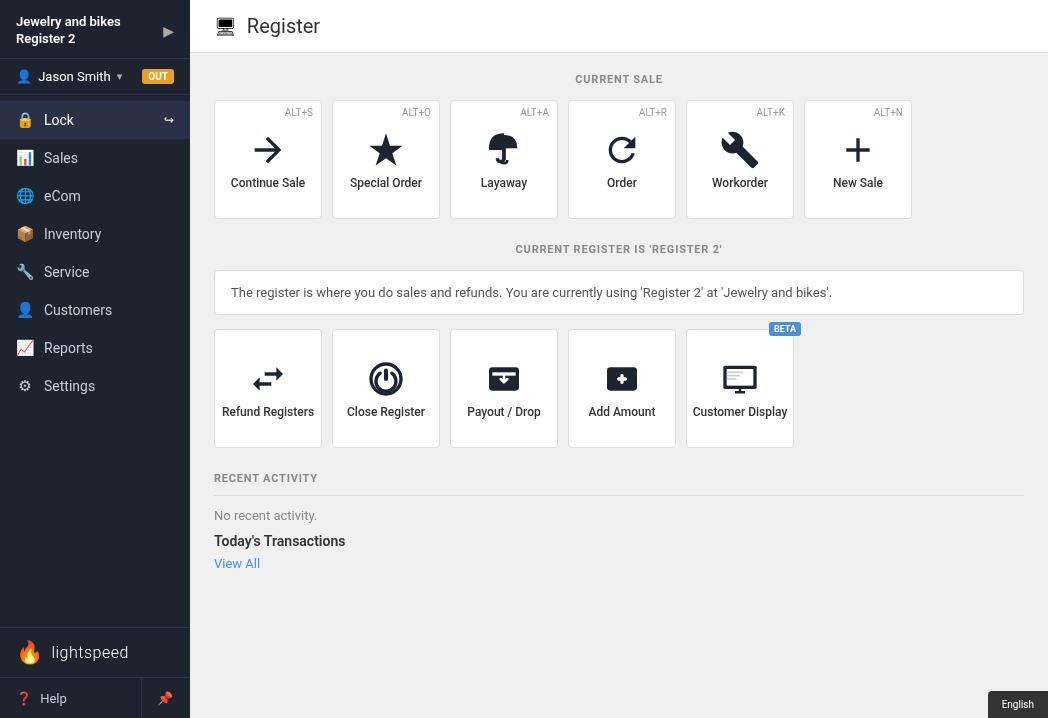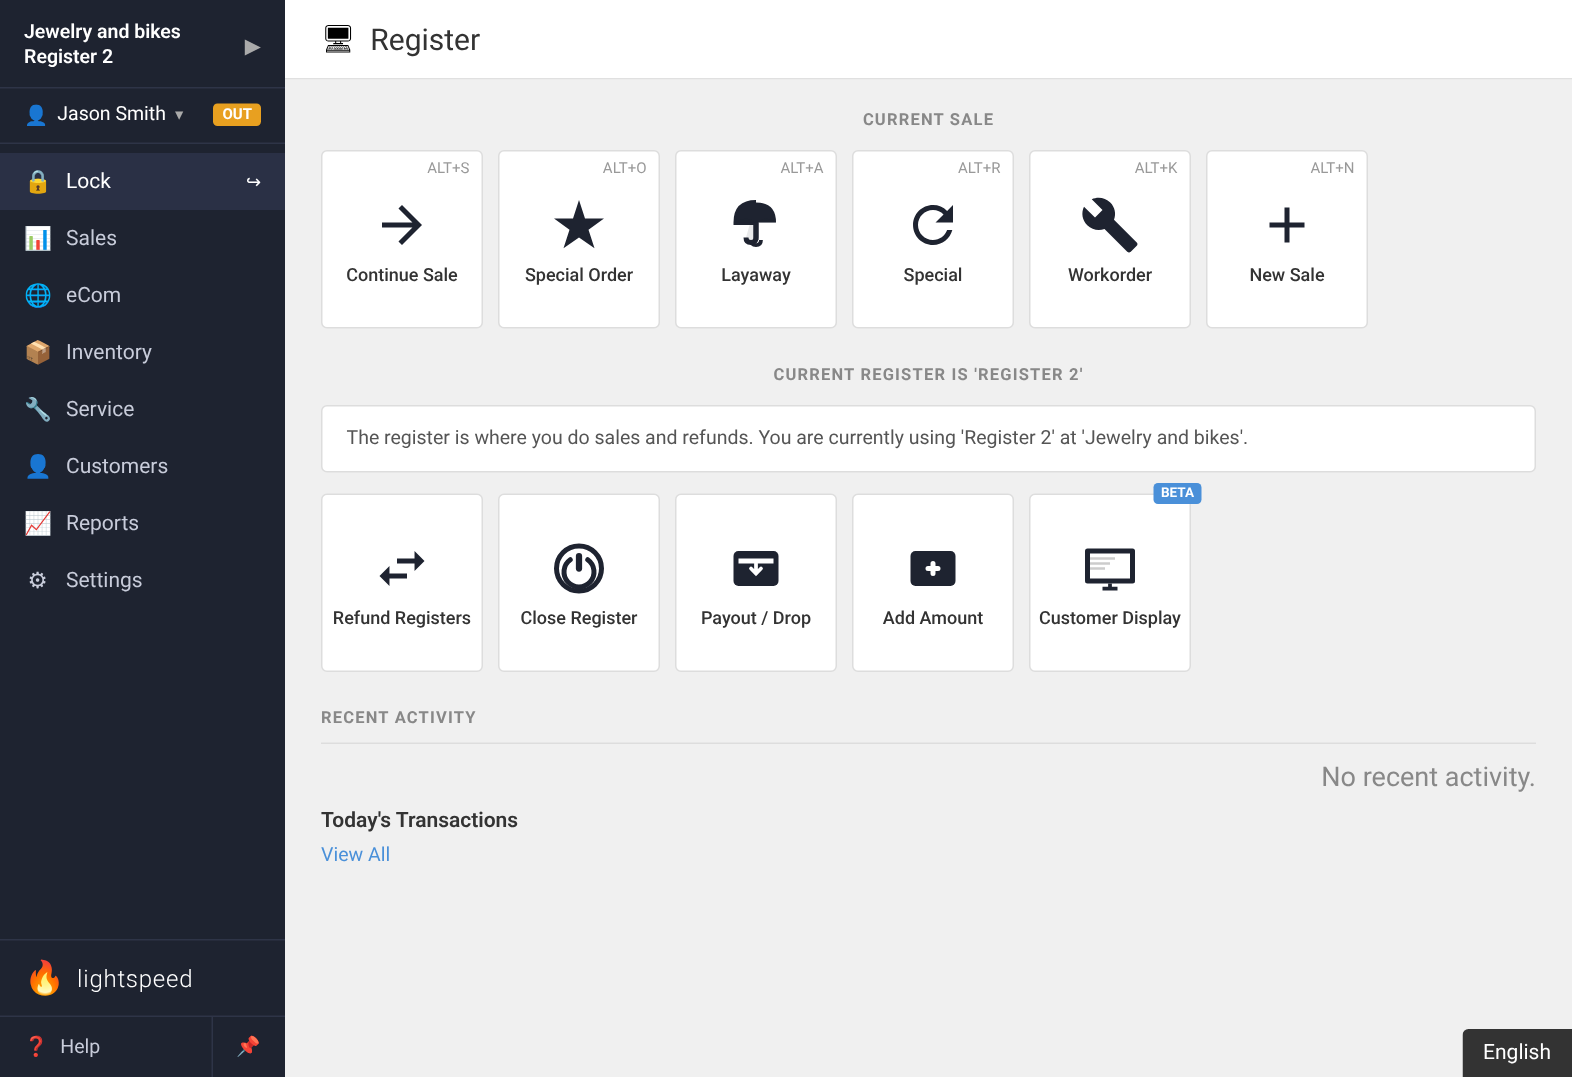--- a/index.html
+++ b/index.html
@@ -170,31 +170,31 @@
     .recent-activity-title {
       font-size: 11px;
       font-weight: 700;
       color: #888;
       letter-spacing: 0.8px;
       text-transform: uppercase;
       padding-bottom: 10px;
       border-bottom: 1px solid #ddd;
       margin-bottom: 12px;
     }
-    .no-activity { font-size: 18px; color: #888; margin-bottom: 10px; text-align: right; }
+    .no-activity { font-size: 13px; color: #888; margin-bottom: 10px; }
     .todays-transactions { font-size: 14px; font-weight: 600; color: #333; margin-bottom: 4px; }
     .view-all { font-size: 13px; color: #4a90d9; cursor: pointer; text-decoration: none; }
 
     .english-btn {
       position: fixed;
       bottom: 0;
       right: 0;
       background: #333;
       color: #fff;
-      font-size: 14px;
+      font-size: 10px;
       padding: 8px 14px;
       border-radius: 4px 0 0 0;
       cursor: pointer;
     }
 
     
     .card-svg { width: 40px; height: 40px; fill: #1e2330; margin-bottom: 6px; }
   </style>
 </head>
 <body>
@@ -310,21 +310,21 @@
   <path d="M10 18 Q10 20 12 20 Q14 20 14 18" stroke="#1e2330" stroke-width="1.5" fill="none"></path>
 </svg>
           <span class="card-label">Layaway</span>
         </div>
 
         <div class="card">
           <span class="card-shortcut">ALT+R</span>
           <svg class="card-svg" viewBox="0 0 24 24">
               <path d="M17.65 6.35A7.958 7.958 0 0012 4c-4.42 0-7.99 3.58-7.99 8s3.57 8 7.99 8c3.73 0 6.84-2.55 7.73-6h-2.08c-.82 2.33-3.04 4-5.65 4-3.31 0-6-2.69-6-6s2.69-6 6-6c1.66 0 3.14.69 4.22 1.78L13 11h7V4l-2.35 2.35z"></path>
             </svg>
-          <span class="card-label">Special</span>
+          <span class="card-label">Order</span>
         </div>
 
         <div class="card">
           <span class="card-shortcut">ALT+K</span>
           <svg class="card-svg" viewBox="0 0 24 24">
               <path d="M22.7 19l-9.1-9.1c.9-2.3.4-5-1.5-6.9-2-2-5-2.4-7.4-1.3L9 6 6 9 1.6 4.7C.4 7.1.9 10.1 2.9 12.1c1.9 1.9 4.6 2.4 6.9 1.5l9.1 9.1c.4.4 1 .4 1.4 0l2.3-2.3c.5-.4.5-1.1.1-1.4z"></path>
             </svg>
           <span class="card-label">Workorder</span>
         </div>
 

